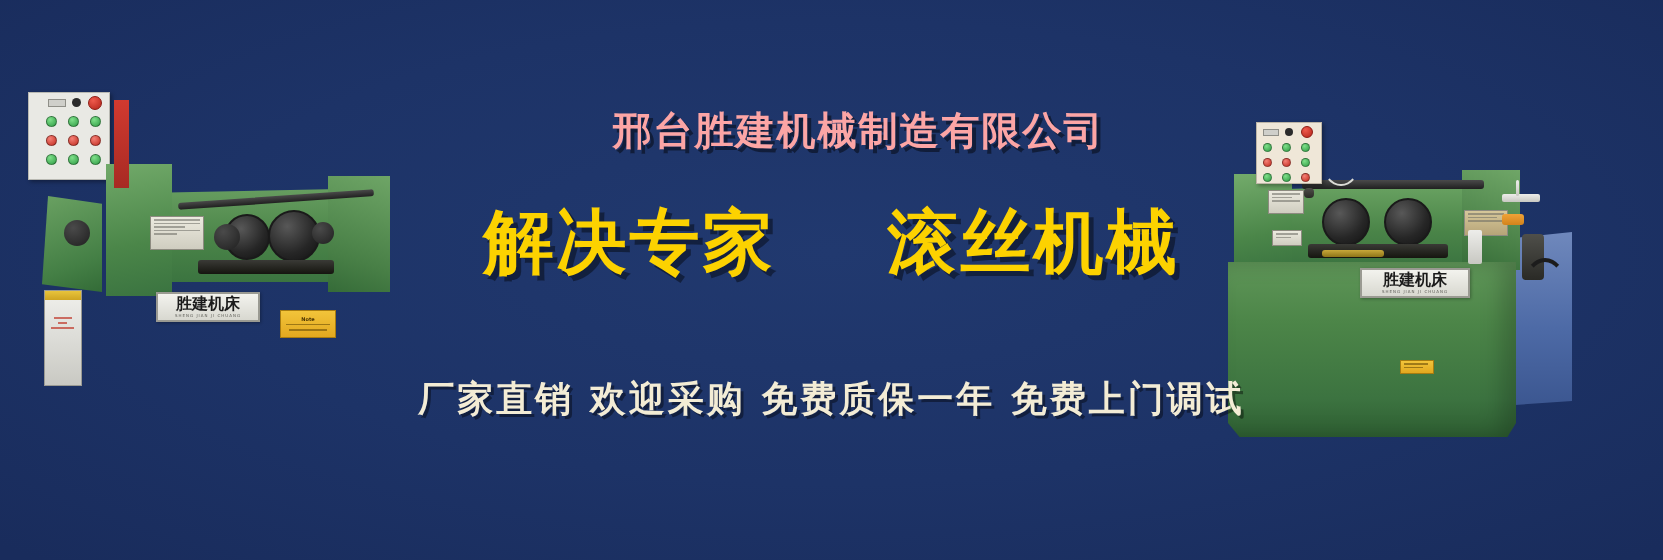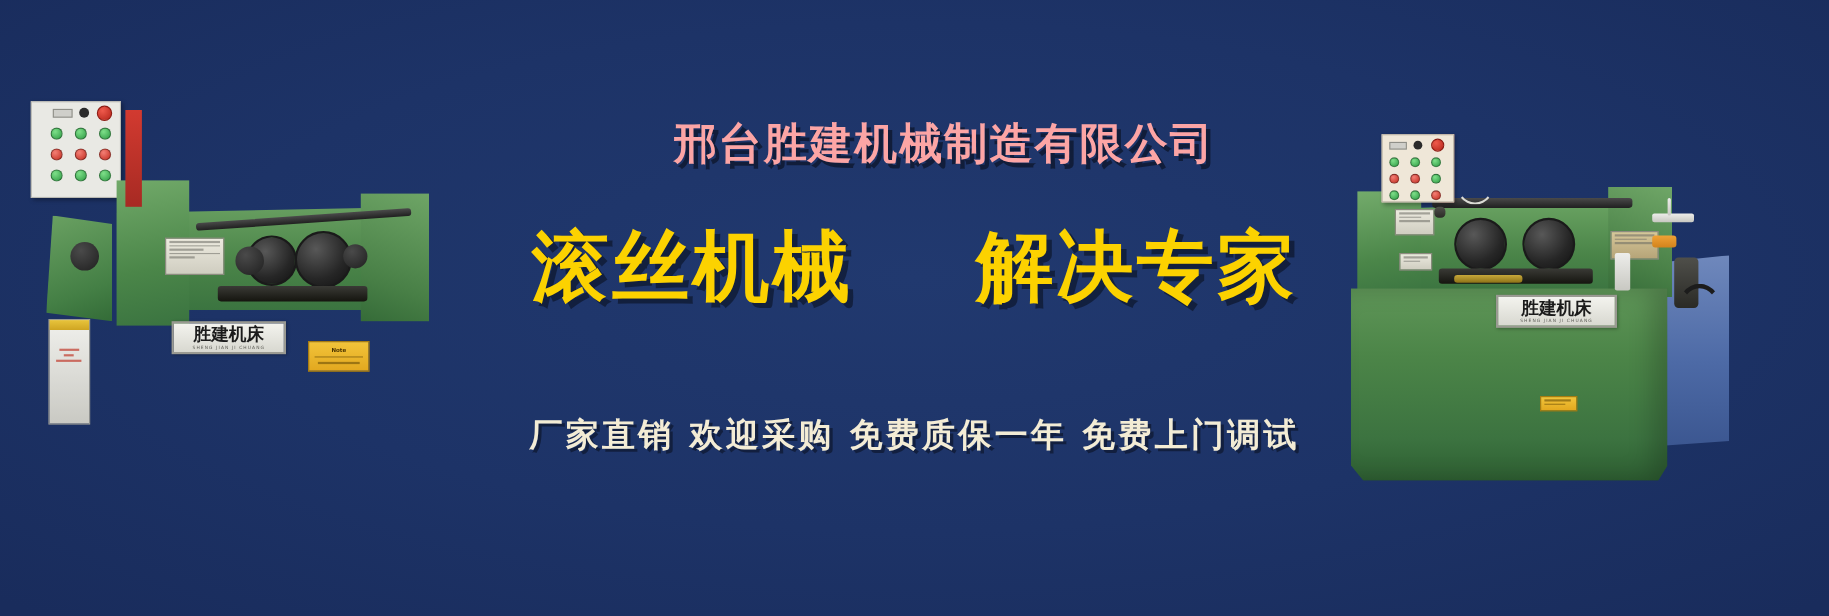--- a/index.html
+++ b/index.html
@@ -66,21 +66,21 @@
   .sub-line {
     position:absolute;
     left:50%;
     transform:translateX(-50%);
     white-space:nowrap;
     color:#f3ecd5;
     font-weight:bold;
     text-shadow:3px 3px 0 rgba(0,0,0,0.40);
   }
   .sub-line-1 { top:328px; font-size:34px; letter-spacing:3px; }
-  .sub-line-2 { top:375px; font-size:30px; letter-spacing:3px; }
+  .sub-line-2 { top:375px; font-size:36px; letter-spacing:3px; }
 
   
   .machine { position:absolute; }
 
   
   .machine-left { left:28px; top:92px; width:380px; height:380px; }
 
   .m-body {
     position:absolute;
     background:linear-gradient(175deg,#6ea463 0%,#4f8a4a 35%,#3f7a40 75%,#326634 100%);
@@ -415,20 +415,20 @@
     <div class="motor" style="left:350px; top:112px; width:22px; height:46px;"></div>
     <div class="cable" style="left:150px; top:18px; width:38px; height:46px;"></div>
     <div class="hose" style="left:352px; top:136px; width:42px; height:52px;"></div>
   </div>
 
   <div class="text-block">
 
     <div class="company-name">邢台胜建机械制造有限公司</div>
 
     <div class="headline">
+      <span>解决专家</span>
       <span>滚丝机械</span>
-      <span>解决专家</span>
     </div>
 
 
     <div class="sub-line sub-line-2">厂家直销  欢迎采购  免费质保一年  免费上门调试</div>
   </div>
 </div>
 
 </body></html>

